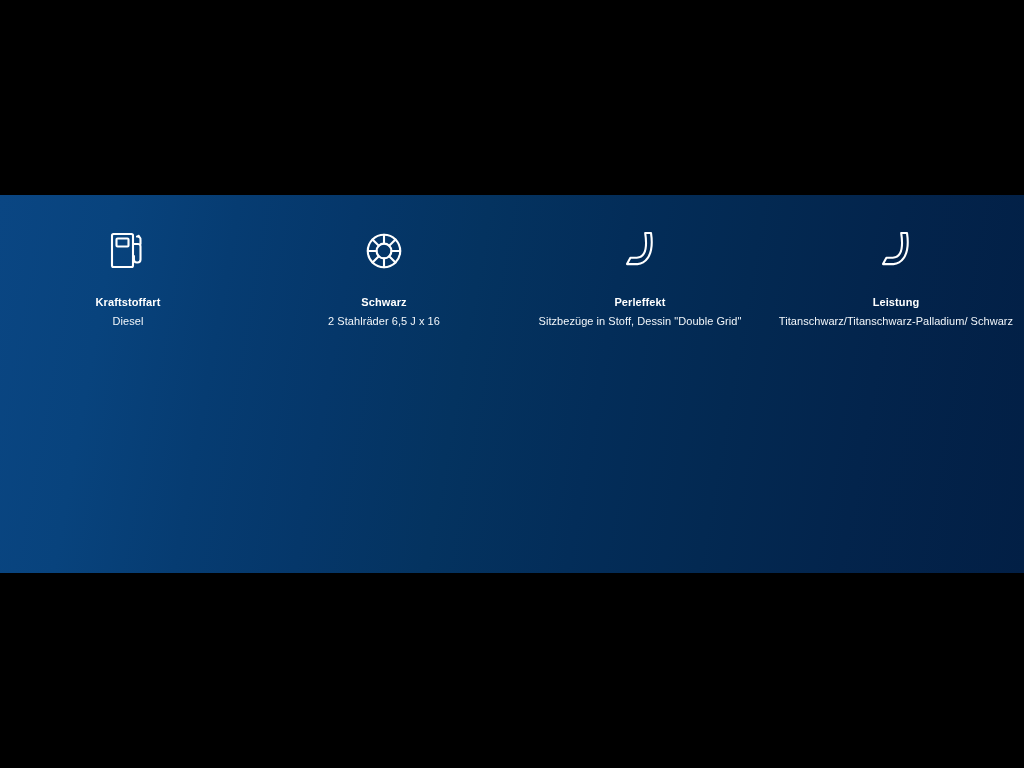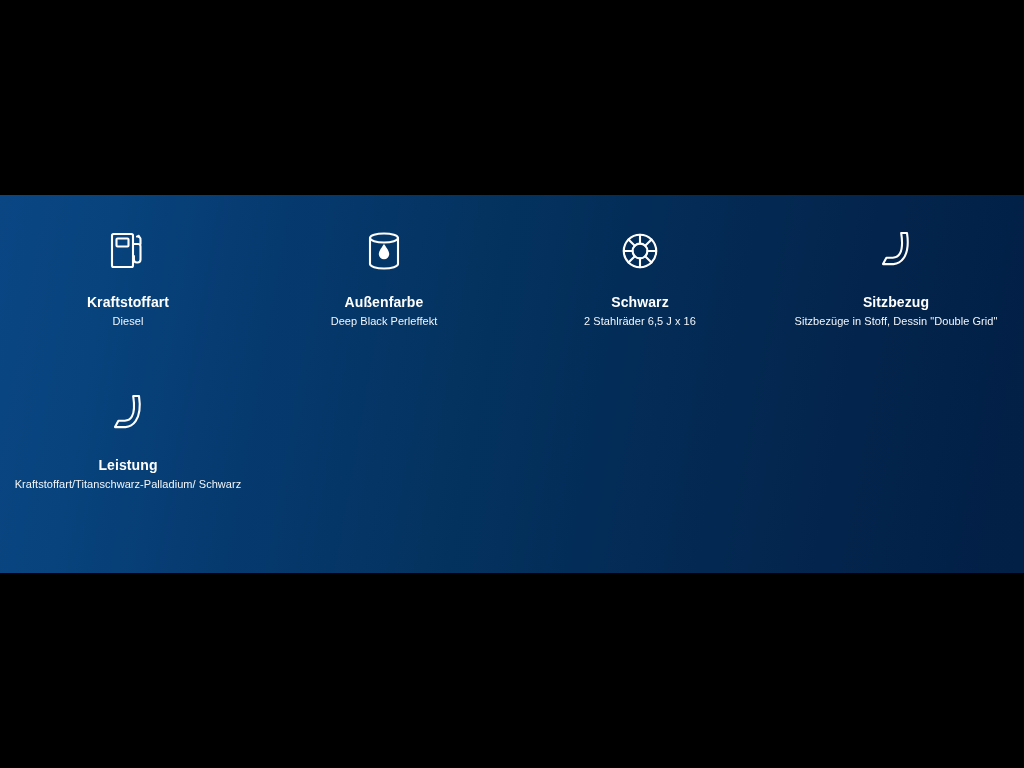--- a/index.html
+++ b/index.html
@@ -65,21 +65,21 @@
     display: flex;
     align-items: center;
     justify-content: center;
     margin-bottom: 20px;
   }
   .spec-icon svg {
     display: block;
   }
   .spec-label {
     color: #ffffff;
-    font-size: 14px;
+    font-size: 11px;
     font-weight: bold;
     line-height: 15px;
     letter-spacing: 0.1px;
     text-align: left;
     margin-bottom: 4px;
     white-space: nowrap;
   }
   .spec-value {
     color: #f2f6fa;
     font-size: 11px;
@@ -107,31 +107,20 @@
             <path d="M30 7.5 a3 3 0 0 1 3.5 3.5 v4"></path>
             <circle cx="31.6" cy="7" r="1.2" fill="#ffffff" stroke="none"></circle>
           </svg>
         </div>
         <div class="spec-label">Kraftstoffart</div>
         <div class="spec-value">Diesel</div>
       </div>
 
 
 
-      <div class="spec-cell">
-        <div class="spec-icon">
-          <svg width="38" height="42" viewBox="0 0 38 42" fill="none" stroke="#ffffff" stroke-width="2.1" stroke-linecap="round" stroke-linejoin="round">
-            <path d="M5 8 v26 a14 4.5 0 0 0 28 0 V8"></path>
-            <ellipse cx="19" cy="8" rx="14" ry="4.5"></ellipse>
-            <path d="M19 14 c 3.6 5.2 5.2 7.6 5.2 10.1 a5.2 5.2 0 0 1 -10.4 0 c0 -2.5 1.6 -4.9 5.2 -10.1 z" fill="#ffffff" stroke="none"></path>
-          </svg>
-        </div>
-        <div class="spec-label">Außenfarbe</div>
-        <div class="spec-value">Deep Black Perleffekt</div>
-      </div>
 
       <div class="spec-cell">
         <div class="spec-icon">
           <svg width="42" height="42" viewBox="0 0 42 42" fill="none" stroke="#ffffff" stroke-width="2.1" stroke-linecap="round" stroke-linejoin="round">
             <circle cx="21" cy="21" r="16.2"></circle>
             <circle cx="21" cy="21" r="7.4"></circle>
             <line x1="21" y1="4.8" x2="21" y2="13.6"></line>
             <line x1="21" y1="28.4" x2="21" y2="37.2"></line>
             <line x1="4.8" y1="21" x2="13.6" y2="21"></line>
             <line x1="28.4" y1="21" x2="37.2" y2="21"></line>
@@ -144,32 +133,32 @@
         <div class="spec-label">Schwarz</div>
         <div class="spec-value">2 Stahlräder 6,5 J x 16</div>
       </div>
 
       <div class="spec-cell">
         <div class="spec-icon">
           <svg width="38" height="44" viewBox="0 0 38 44" fill="none" stroke="#ffffff" stroke-width="2.1" stroke-linecap="round" stroke-linejoin="round">
             <path d="M30 4 c 1.6 10.5 1.2 18.5 -3.4 25.2 c -2.6 3.8 -5.6 5.7 -10.1 5.9 H6 l3.4 -6.4 h6.4 c 3.4 -0.2 5.6 -1.6 7.1 -4.2 c 2.6 -4.4 2.6 -11.9 1.3 -20.5 z"></path>
           </svg>
         </div>
-        <div class="spec-label">Sitzbezug</div>
+        <div class="spec-label">Perleffekt</div>
         <div class="spec-value">Sitzbezüge in Stoff, Dessin "Double Grid"</div>
       </div>
 
       <div class="spec-cell">
         <div class="spec-icon">
           <svg width="38" height="44" viewBox="0 0 38 44" fill="none" stroke="#ffffff" stroke-width="2.1" stroke-linecap="round" stroke-linejoin="round">
             <path d="M30 4 c 1.6 10.5 1.2 18.5 -3.4 25.2 c -2.6 3.8 -5.6 5.7 -10.1 5.9 H6 l3.4 -6.4 h6.4 c 3.4 -0.2 5.6 -1.6 7.1 -4.2 c 2.6 -4.4 2.6 -11.9 1.3 -20.5 z"></path>
           </svg>
         </div>
         <div class="spec-label">Leistung</div>
-        <div class="spec-value">Kraftstoffart/Titanschwarz-Palladium/ Schwarz</div>
+        <div class="spec-value">Titanschwarz/Titanschwarz-Palladium/ Schwarz</div>
       </div>
 
       <div class="spec-cell empty"></div>
 
     </div>
   </div>
 
 </div>
 
 </body></html>

